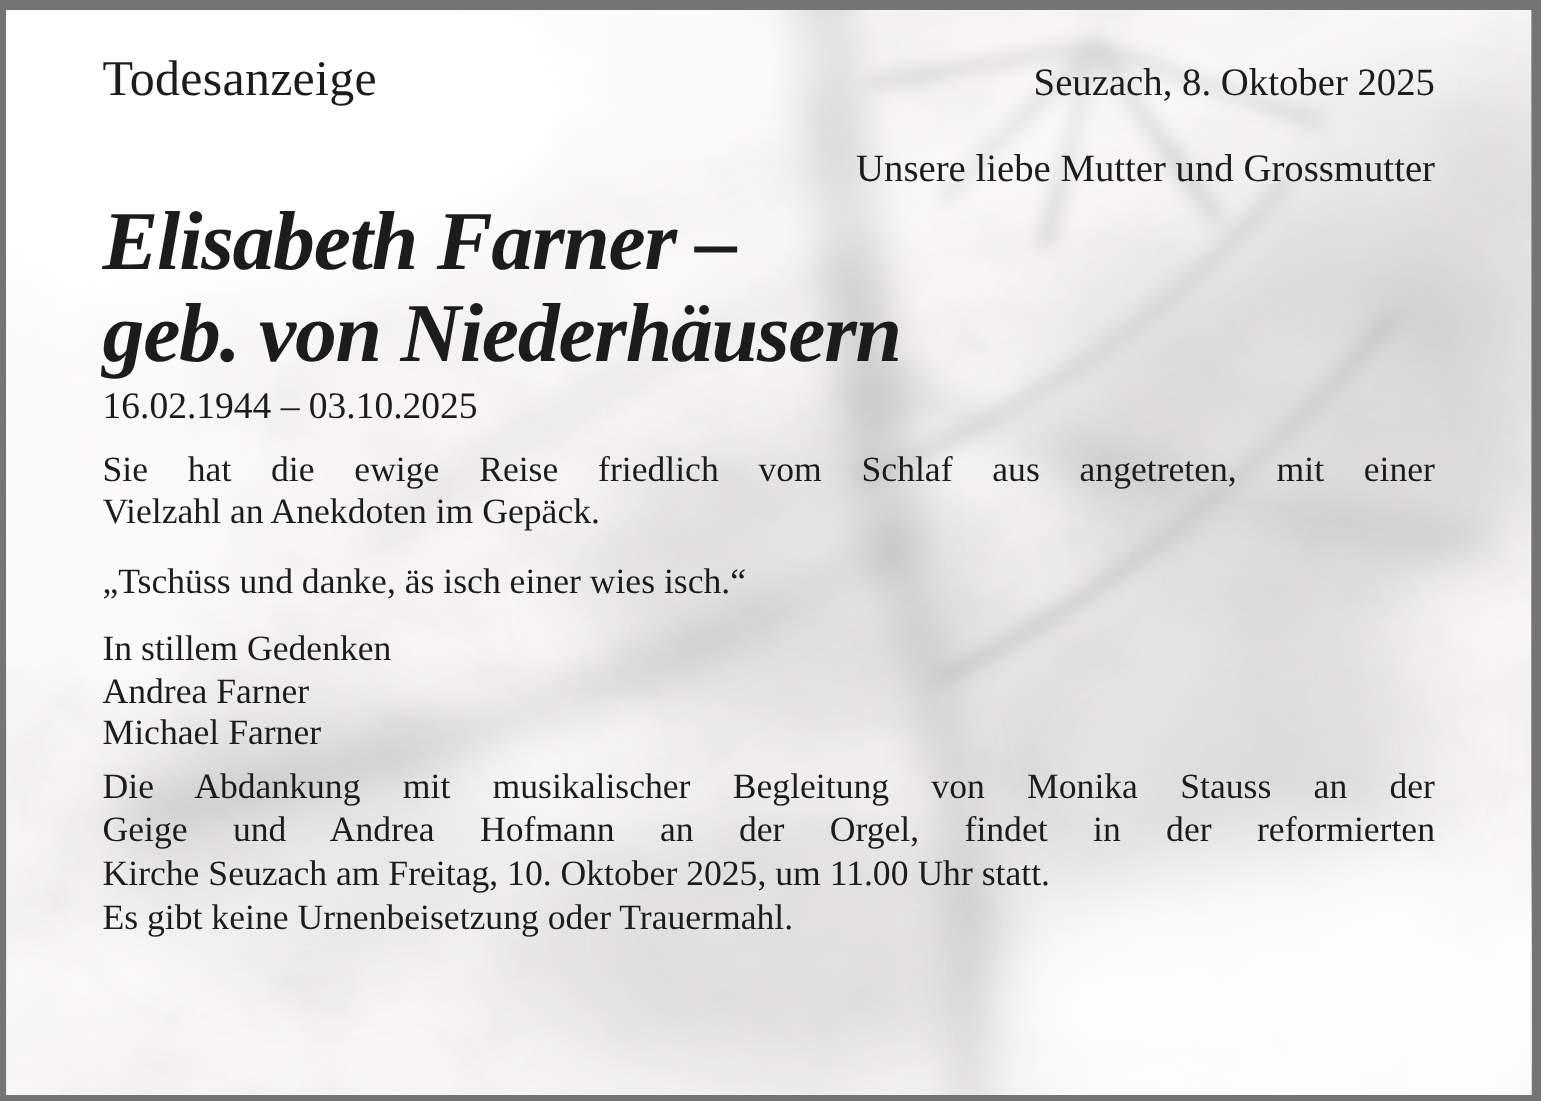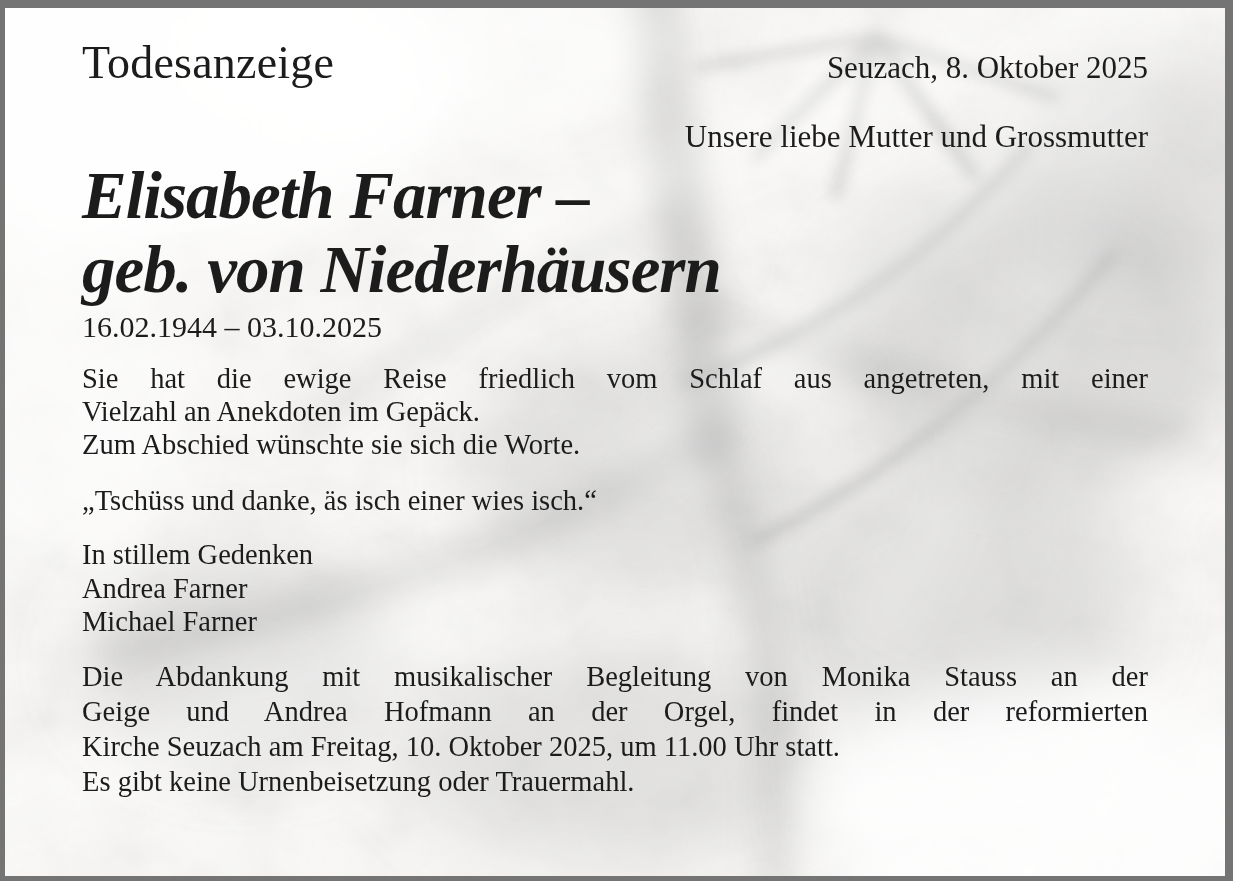--- a/index.html
+++ b/index.html
@@ -33,21 +33,21 @@
     left: 77px;
     right: 77px;
     padding-top: 32px;
   }
   .header {
     display: flex;
     justify-content: space-between;
     align-items: baseline;
   }
   .title {
-    font-size: 46px;
+    font-size: 40px;
     line-height: 46px;
     letter-spacing: 0.2px;
     text-align: right;
   }
   .dateline {
     font-size: 31px;
     line-height: 46px;
   }
   .intro {
     margin-top: 28px;
@@ -76,21 +76,21 @@
   .quote {
     margin-top: 23px;
     font-size: 28.5px;
     line-height: 33px;
   }
   .para-mourning {
     margin-top: 21px;
     line-height: 33.5px;
   }
   .para-service {
-    margin-top: 20px;
+    margin-top: 8px;
     line-height: 35px;
   }
   .line { text-align: left; }
   .line.just {
     text-align: justify;
     text-align-last: justify;
   }
 </style>
 </head>
 <body>
@@ -188,21 +188,20 @@
     <h1 class="name">
       <span class="name-line">Elisabeth Farner –</span>
       <span class="name-line">geb. von Niederhäusern</span>
     </h1>
 
     <div class="dates">16.02.1944 – 03.10.2025</div>
 
     <div class="para para-obituary">
       <div class="line just">Sie hat die ewige Reise friedlich vom Schlaf aus angetreten, mit einer</div>
       <div class="line">Vielzahl an Anekdoten im Gepäck.</div>
-      <div class="line">Zum Abschied wünschte sie sich die Worte.</div>
     </div>
 
     <div class="quote">„Tschüss und danke, äs isch einer wies isch.“</div>
 
     <div class="para para-mourning">
       <div class="line">In stillem Gedenken</div>
       <div class="line">Andrea Farner</div>
       <div class="line">Michael Farner</div>
     </div>
 

